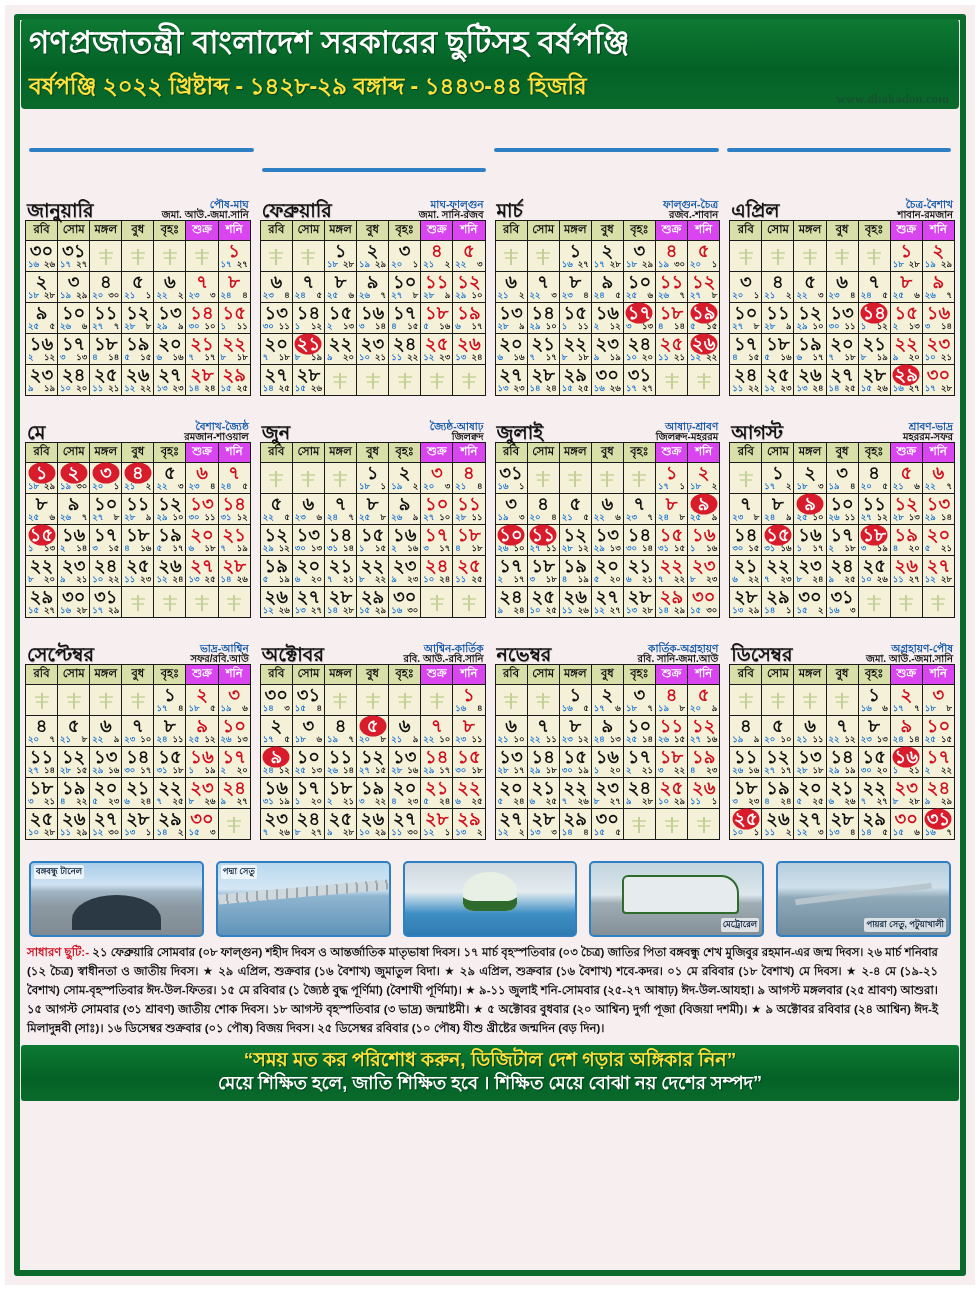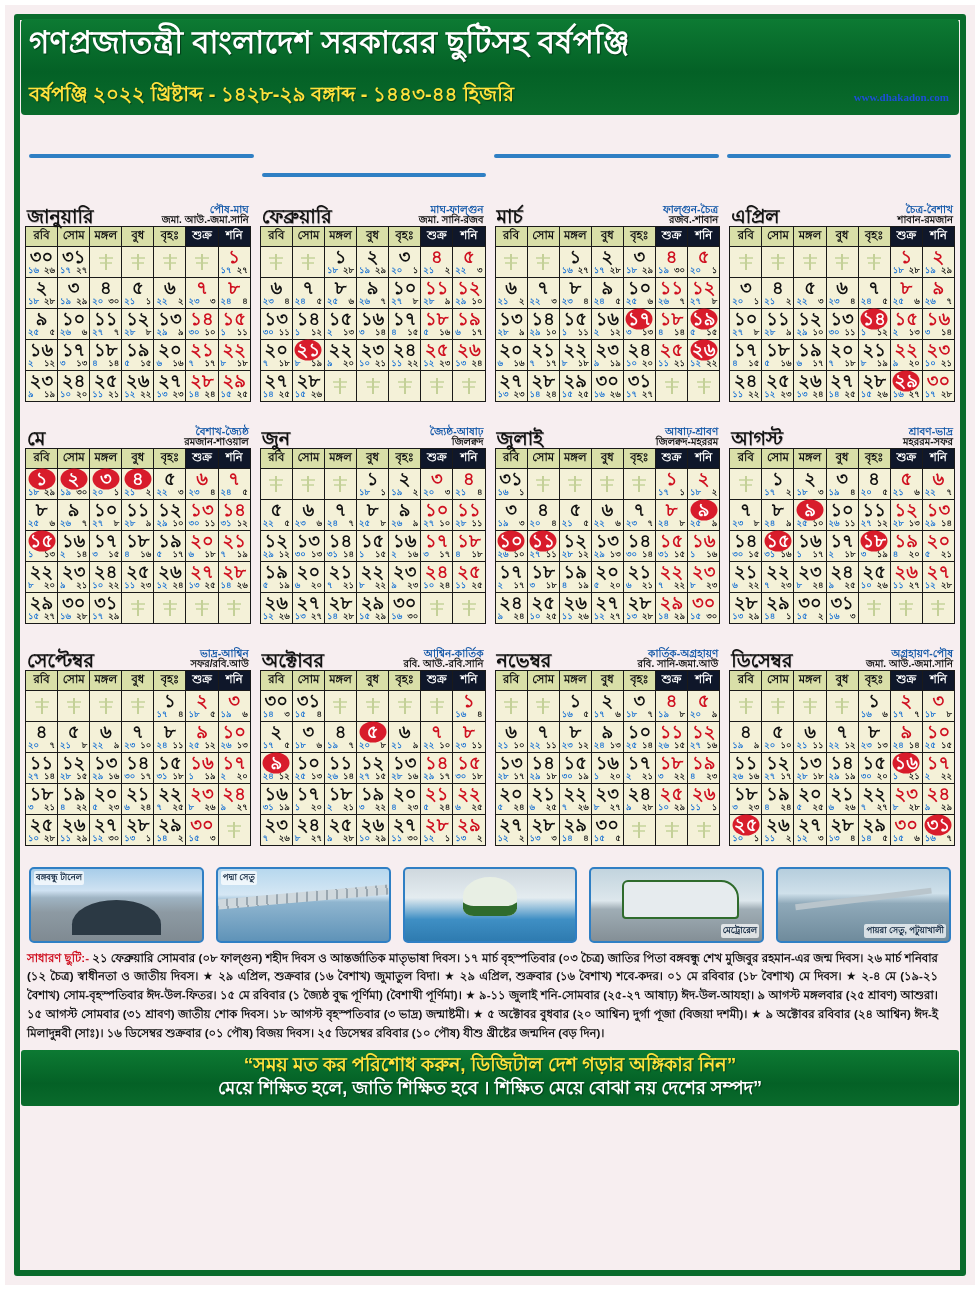--- a/index.html
+++ b/index.html
@@ -39,24 +39,24 @@
   .header-title {
     color: #ffffff;
     font-size: 31px;
     font-weight: bold;
     line-height: 1.18;
     letter-spacing: .3px;
     text-shadow: 1px 1px 1px rgba(0,0,0,.45);
   }
   .header-sub {
     color: #ffe23d;
-    font-size: 20px;
+    font-size: 23px;
     font-weight: bold;
     line-height: 1.3;
-    margin-top: 19px;
+    margin-top: 10px;
     text-shadow: 1px 1px 1px rgba(0,0,0,.4);
   }
 
   
   .photo-strip {
     display: flex;
     gap: 8px;
     margin: 7px 24px 2px 24px;
     height: 68px;
     position: relative; z-index: 6; align-items: center;
@@ -129,22 +129,22 @@
   .mini-flag {
     position:absolute; right:10%; top:8%;
     width: 26px; height: 40px; z-index:3;
   }
   .mini-flag .pole { position:absolute; right:0; top:0; width:2px; height:100%; background:#7a7a7a; }
   .mini-flag .cloth { position:absolute; right:2px; top:2px; width:22px; height:14px; background:#006a4e; }
   .mini-flag .cloth::after { content:""; position:absolute; left:7px; top:3px; width:8px; height:8px; background:#f42a41; border-radius:50%; }
   .watermark-top {
     position: absolute;
     right: 26px; top: 86px;
-    font-size: 11px; font-weight: bold;
-    color: #1d4ed8;
+    font-size: 13px; font-weight: bold;
+    color: #14532d;
     z-index: 8;
     font-family: "Liberation Serif", serif;
   }
 
   
   .months-area { margin: 4px 20px 0 20px; position: relative; z-index: 6; }
   .month-row { display: flex; gap: 9px; margin-bottom: 16px; }
   .month { flex: 1; position: relative; }
 
   .m-head { display:flex; align-items:flex-end; justify-content:space-between; height: 30px; padding: 0 2px; }
@@ -157,21 +157,21 @@
   .m-alt .bn { font-size: 10.5px; font-weight: bold; color: #1458a8; }
   .m-alt .hj { font-size: 10px; font-weight: bold; color: #111; }
 
   table.cal { width: 100%; border-collapse: collapse; border: 1.6px solid #1a1a1a; background: #f2efd4; }
   table.cal th {
     border: 1px solid #1a1a1a;
     background: #d9dfa8;
     font-size: 11.5px; font-weight: bold; color: #111;
     height: 17px; padding: 0;
   }
-  table.cal th.wk-fri, table.cal th.wk-sat { background: #0f172a; color: #ffffff; }
+  table.cal th.wk-fri, table.cal th.wk-sat { background: #d946ef; color: #ffffff; }
   table.cal td {
     border: 1px solid #1a1a1a;
     width: 14.28%;
     height: 31px;
     vertical-align: top;
     padding: 0;
     position: relative;
     background: #f4f1d8;
   }
   td.empty { background: #eeeccb; }

